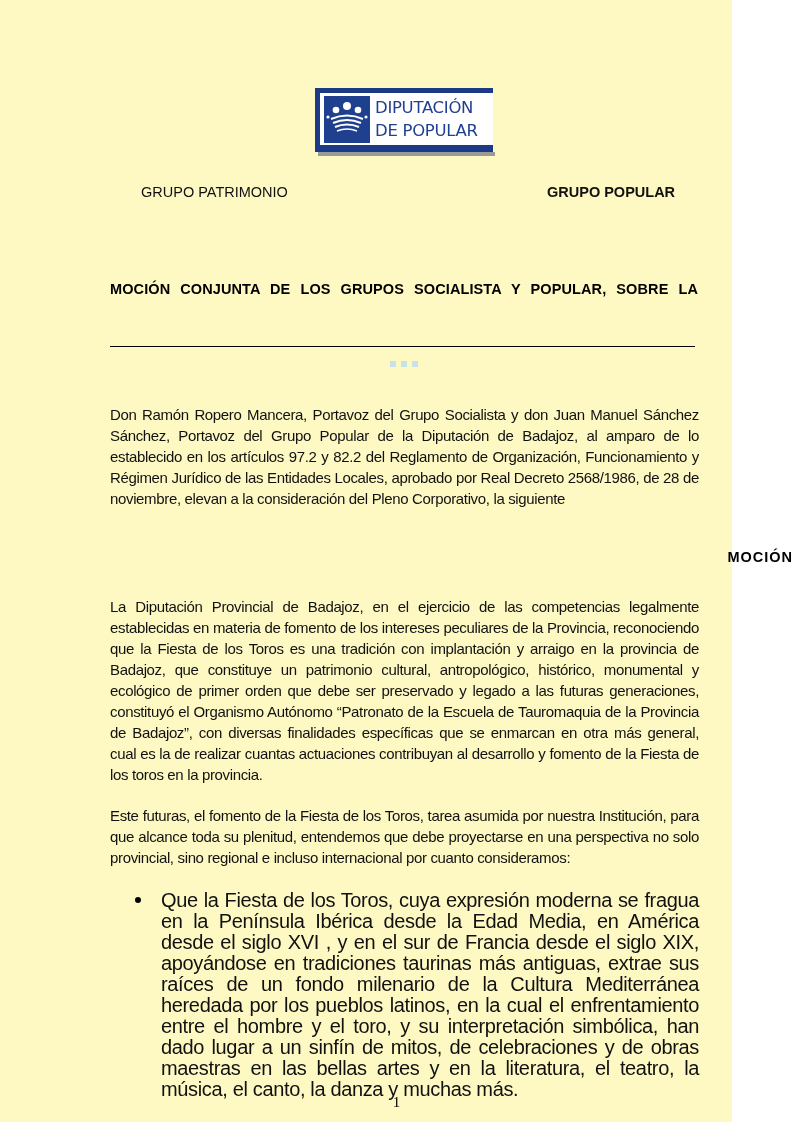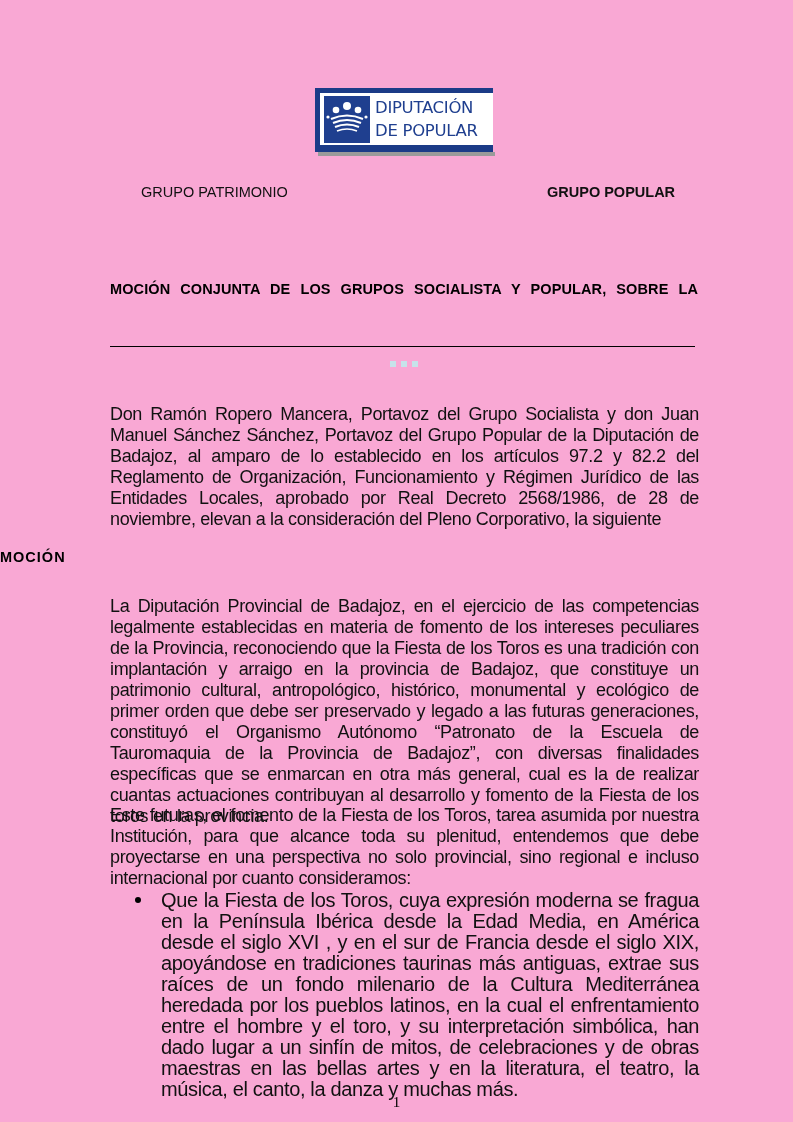--- a/index.html
+++ b/index.html
@@ -1,18 +1,18 @@
 <!DOCTYPE html>
 <html><head>
 <meta charset="utf-8">
 <style>
   html, body { margin: 0; padding: 0; background: #ffffff; }
   body { width: 793px; height: 1122px; position: relative; overflow: hidden;
          font-family: "Liberation Sans", sans-serif; color: #000; }
-  .page { position: absolute; left: 0; top: 0; width: 793px; height: 1122px; background: #f9a8d4; }
+  .page { position: absolute; left: 0; top: 0; width: 732px; height: 1122px; background: #fef9c3; }
 
   
   .logo { position: absolute; left: 315px; top: 88px; width: 178px; height: 64px;
           background: #1b3b87; box-sizing: border-box; }
   .logo-inner { position: absolute; left: 5px; top: 5px; right: 0; bottom: 7px; background: #fff; }
   .logo-emblem { position: absolute; left: 4px; top: 3px; width: 46px; height: 47px; background: #1f3f8f; }
   .logo-emblem svg { display: block; }
   .logo-text { position: absolute; left: 55px; top: 3px; font-family: "DejaVu Sans", sans-serif;
                font-size: 16.5px; line-height: 23px; color: #1f3f8f; letter-spacing: -0.3px; }
   .logo-shadow { position: absolute; left: 318px; top: 152px; width: 177px; height: 4px; background: #9a9a9a; }
@@ -25,24 +25,24 @@
   
   .title { position: absolute; left: 110px; top: 279px; width: 588px; font-weight: bold;
            font-size: 14.5px; line-height: 21px; text-align: justify; text-align-last: justify;
            letter-spacing: 0.1px; }
   .title .l2 { text-align-last: justify; }
   .rule { position: absolute; left: 110px; top: 346px; width: 585px; height: 1px; background: #000; }
   .dots { position: absolute; left: 390px; top: 361px; height: 7px; display: flex; gap: 5px; }
   .dots span { display: block; width: 6px; height: 6px; background: #c6e3ea; }
 
   
-  .para { position: absolute; left: 110px; width: 589px; font-size: 18px; line-height: 21px;
+  .para { position: absolute; left: 110px; width: 589px; font-size: 15px; line-height: 21px;
           text-align: justify; color: #111; letter-spacing: -0.35px; }
   .p1 { top: 404px; }
-  .section-title { position: absolute; left: 0; width: 793px; top: 549px; text-align: left;
+  .section-title { position: absolute; left: 0; width: 793px; top: 549px; text-align: right;
                    font-weight: bold; font-size: 14.5px; letter-spacing: 1px; }
   .p2 { top: 596px; }
   .p3 { top: 805px; }
 
   .bullet-list { position: absolute; left: 110px; top: 890px; width: 589px; margin: 0; padding: 0; list-style: none; }
   .bullet-item { position: relative; padding-left: 51px; font-size: 20px; line-height: 21px;
                  text-align: justify; color: #111; letter-spacing: -0.35px; }
   .bullet-dot { position: absolute; left: 25px; top: 7px; width: 6px; height: 6px; border-radius: 50%; background: #000; }
 
   .page-number { position: absolute; top: 1094px; left: 0; width: 793px; text-align: center;

